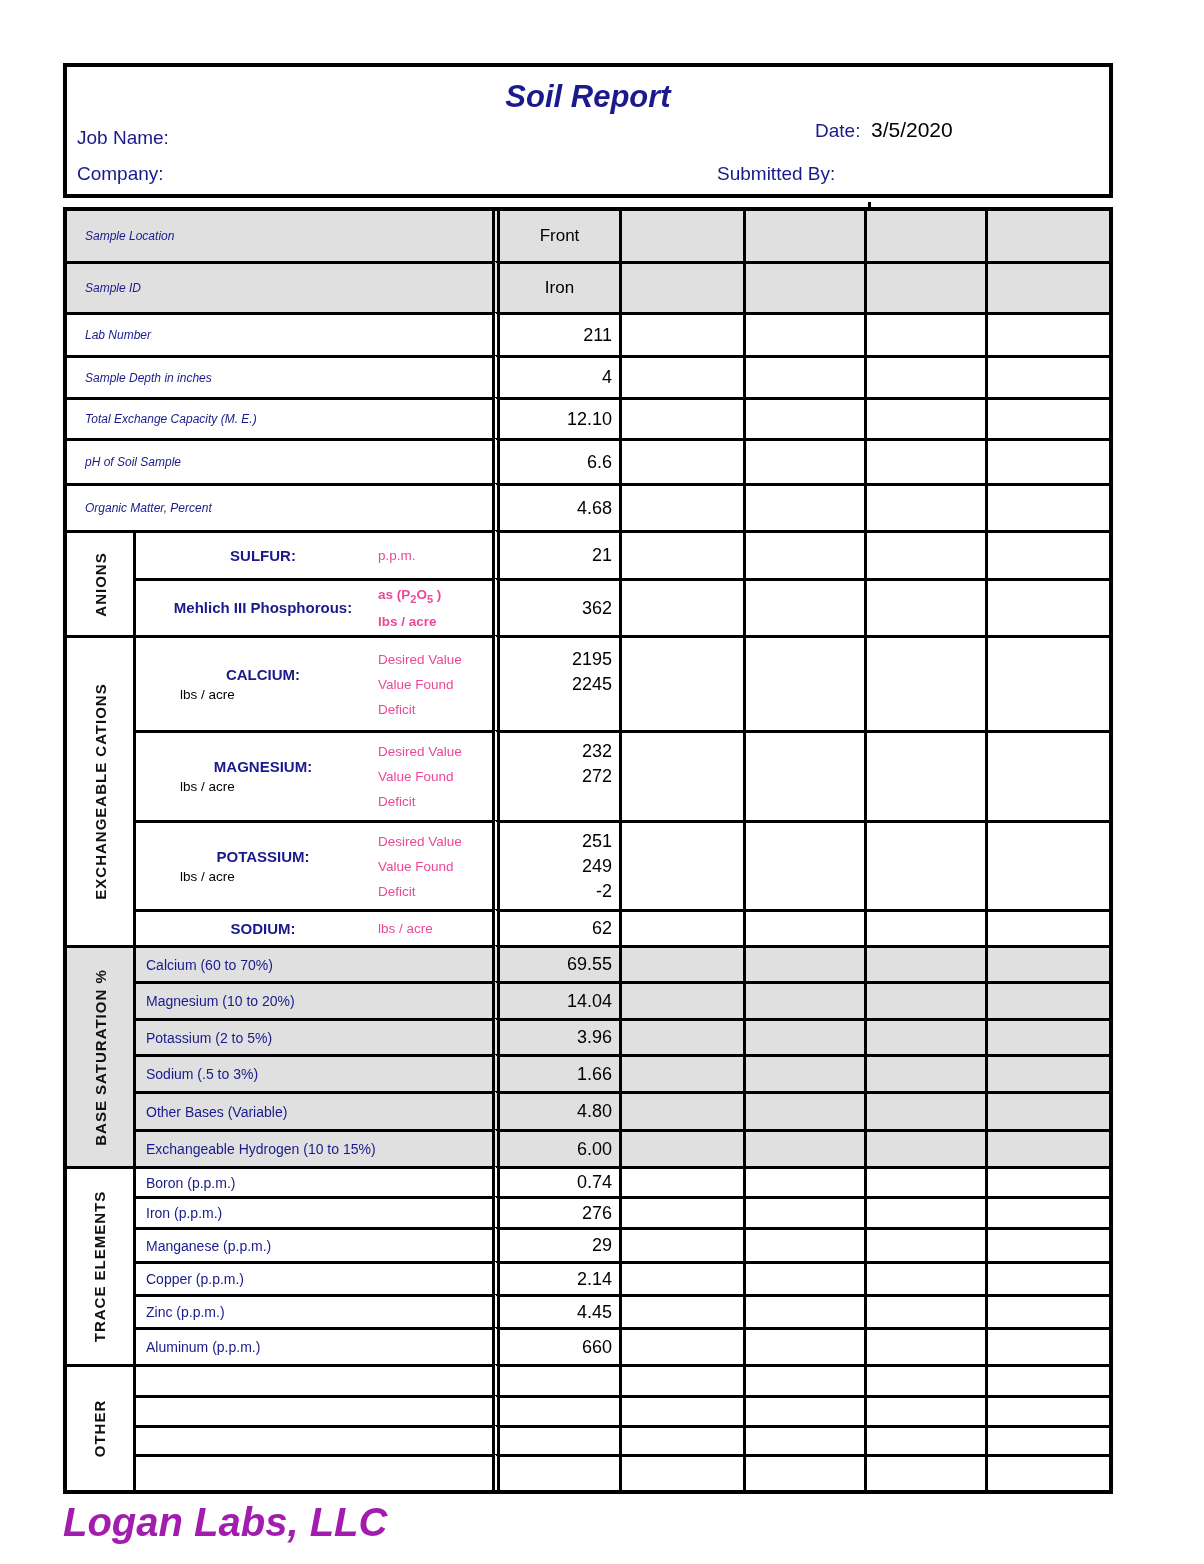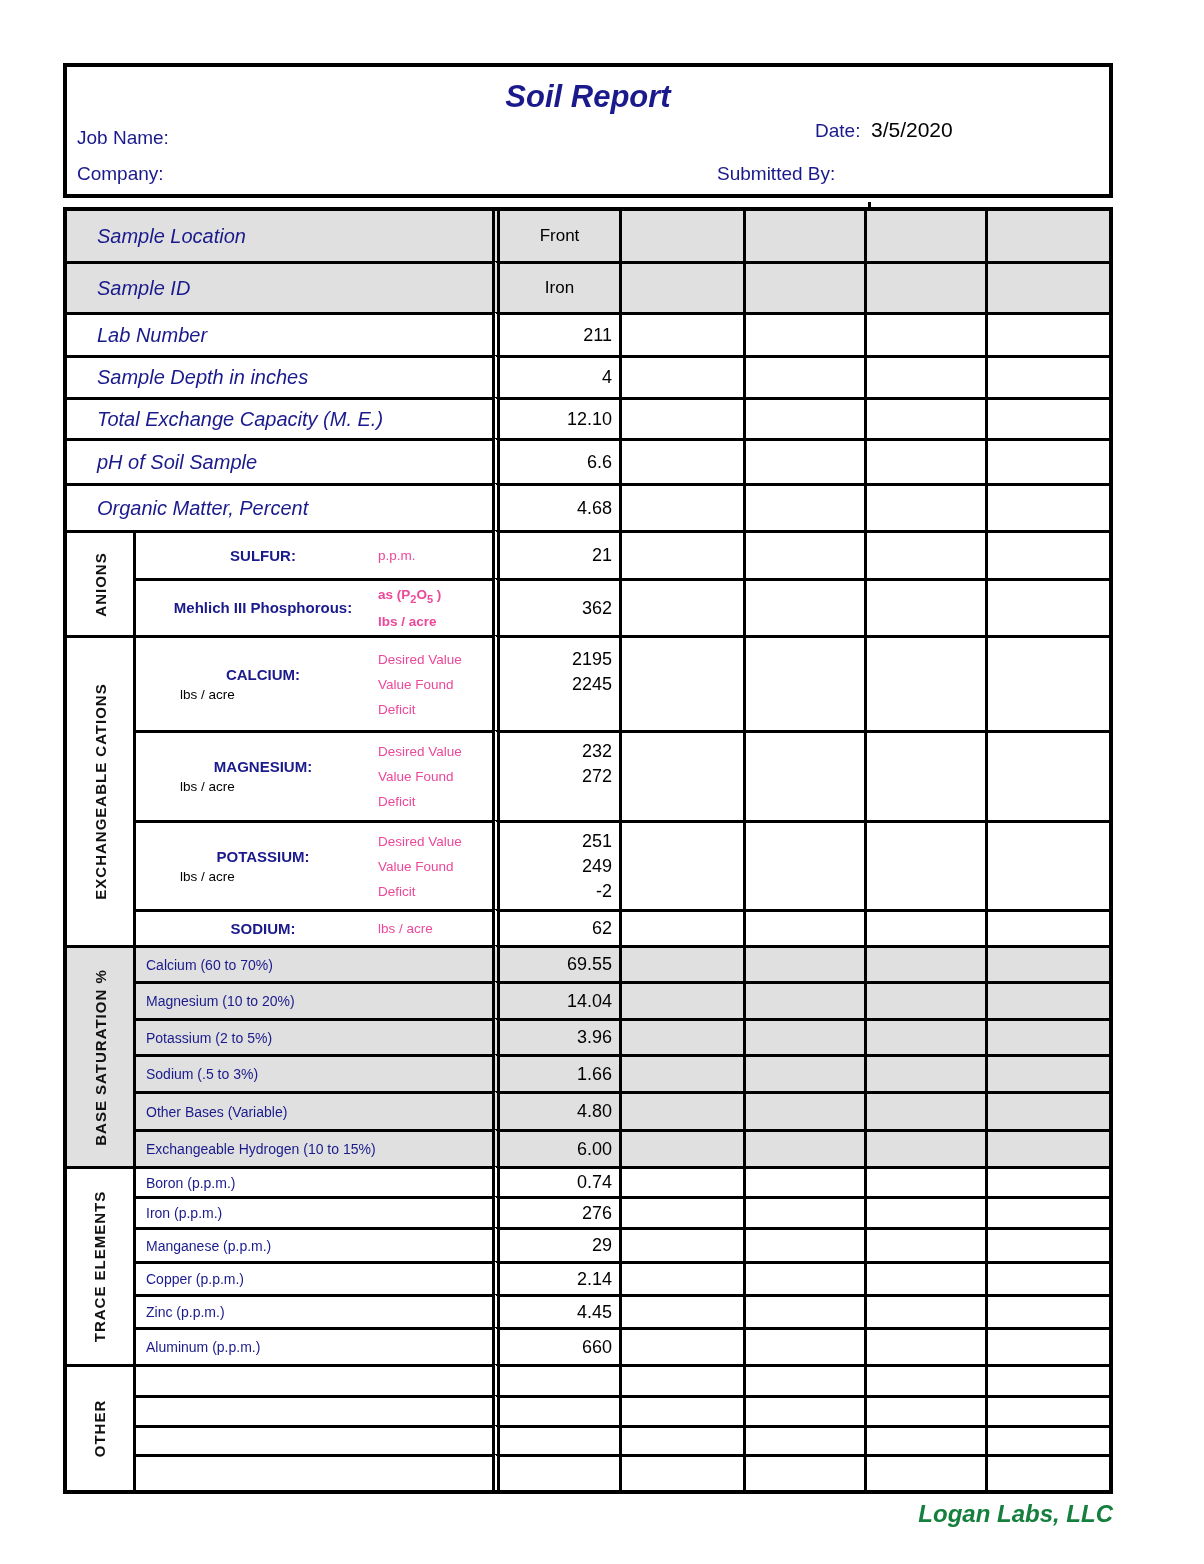--- a/index.html
+++ b/index.html
@@ -33,43 +33,43 @@
     grid-template-rows:50px 51px 43px 42px 41px 45px 47px 48px 57px 95px 90px 89px 36px 36px 37px 36px 37px 38px 37px 30px 31px 34px 33px 33px 37px 31px 30px 29px 36px;
   }
   .cell{
     box-sizing:border-box;border-top:3px solid #000;border-left:3px solid #000;
     display:flex;align-items:center;overflow:hidden;background:#fff;position:relative;
   }
   .rt0{border-top:0;}
   .bl0{border-left:0;}
   .dbl{border-left:8px double #000;}
   .shade{background:#e0e0e0;}
-  .lbl{font-style:italic;color:#1a1a8c;font-size:20px;padding-left:30px;}
+  .lbl{font-style:italic;color:#1a1a8c;font-size:12px;padding-left:18px;}
   .val{justify-content:flex-end;padding-right:7px;font-size:18px;color:#000;}
   .val.ctr{justify-content:center;padding-right:0;font-size:17px;}
   .sec{justify-content:center;}
   .sec span{
     transform:rotate(-90deg);white-space:nowrap;font-weight:bold;
     font-size:15px;letter-spacing:1px;color:#111;
   }
   .slbl{color:#1a1a8c;font-size:14px;padding-left:10px;}
   .elem{display:flex;align-items:center;}
   .elem-left{flex:1;display:flex;flex-direction:column;justify-content:center;padding-left:12px;}
   .ename{color:#1a1a8c;font-weight:bold;font-size:15px;line-height:20px;text-align:center;}
   .eunit{color:#000;font-size:13.5px;line-height:19px;padding-left:32px;}
   .units-col{width:114px;display:flex;flex-direction:column;justify-content:center;}
   .u{font-size:13.5px;color:#ec4899;line-height:25px;min-height:25px;}
   .u.tight{line-height:23px;min-height:18px;font-weight:bold;}
   .u sub{font-size:11px;}
   .vstack{flex-direction:column;align-items:flex-end;justify-content:center;padding-right:7px;}
   .v{font-size:18px;color:#000;line-height:25px;min-height:25px;text-align:right;}
   
   .ftr{
-    width:1050px;text-align:right;margin-top:6px;
-    font-size:24px;font-weight:bold;font-style:italic;color:#15803d;
+    width:1050px;margin-top:6px;
+    font-size:40px;font-weight:bold;font-style:italic;color:#a21caf;
   }
 </style>
 </head>
 <body>
 
 <div class="wrap">
 
   <div class="hdr">
     <div class="hdr-title">Soil Report</div>
     <div class="hlabel pos-job">Job Name:</div>

